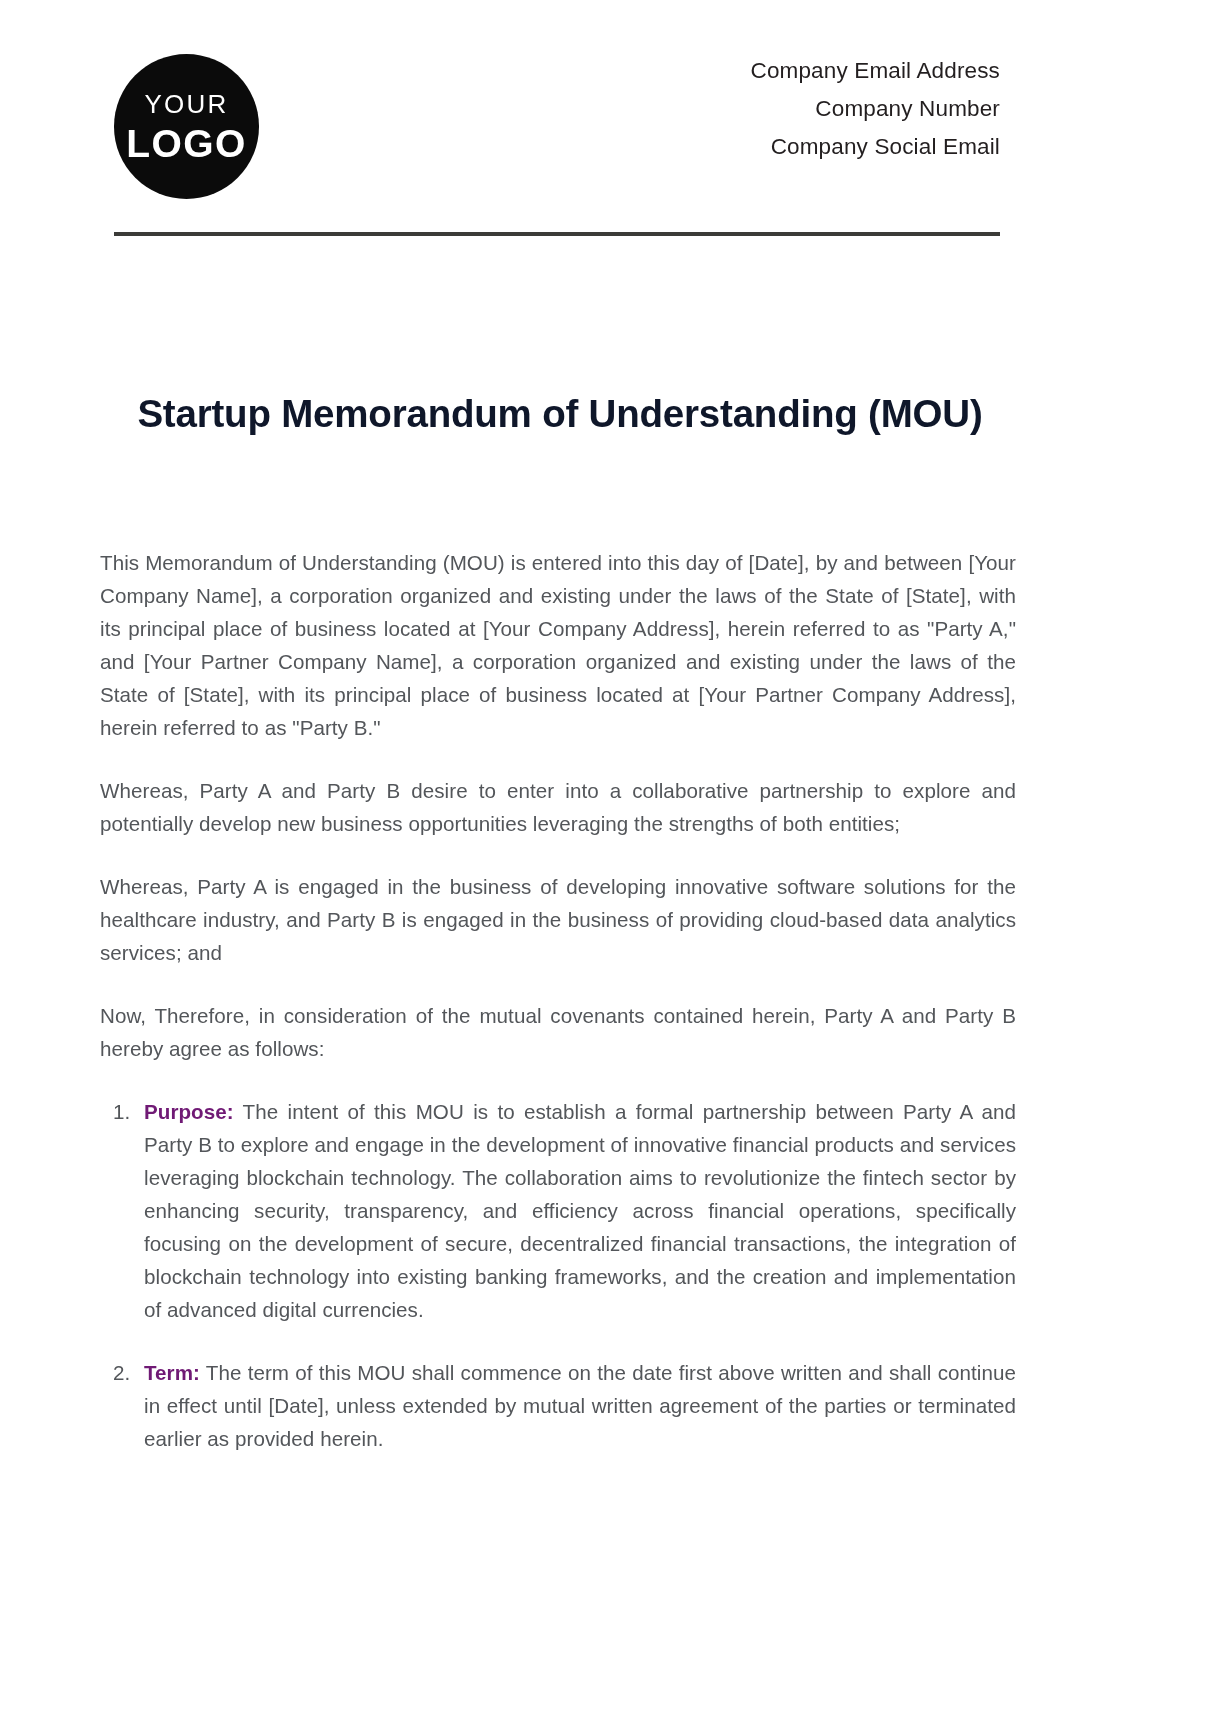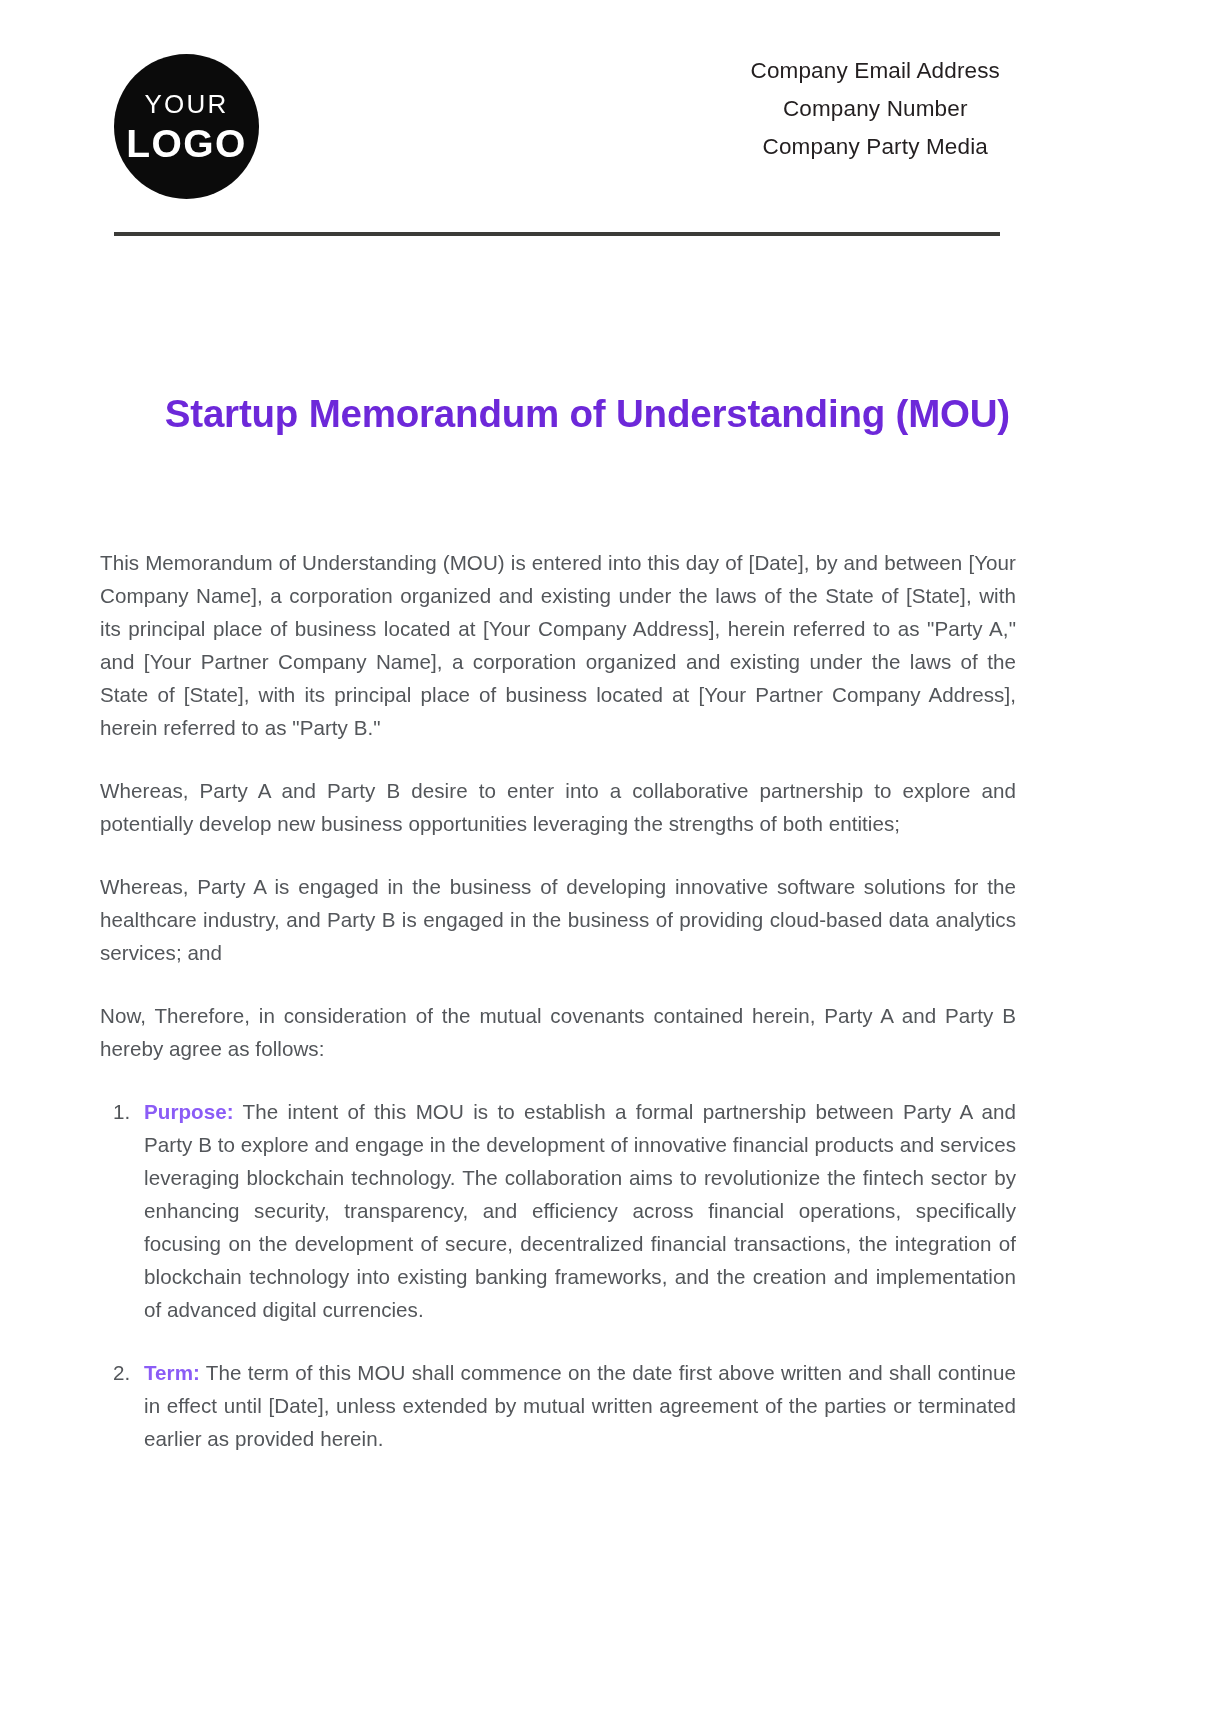--- a/index.html
+++ b/index.html
@@ -51,21 +51,21 @@
     letter-spacing: 2.2px;
     font-weight: 400;
     margin-bottom: 7px;
   }
   .logo-bottom {
     font-size: 39px;
     letter-spacing: 1.4px;
     font-weight: 700;
   }
   .contact-block {
-    text-align: center;
+    text-align: right;
     padding-top: 8px;
   }
   .contact-line {
     font-size: 22.5px;
     line-height: 38px;
     color: #231f20;
     letter-spacing: 0.15px;
     white-space: nowrap;
   }
 
@@ -77,25 +77,25 @@
     height: 4px;
     background: #3b3b38;
   }
 
   
   .doc-title {
     position: absolute;
     left: 110px;
     top: 385px;
     width: 900px;
-    text-align: right;
+    text-align: center;
     font-size: 38.5px;
     line-height: 57px;
     font-weight: 700;
-    color: #6d28d9;
+    color: #0f172a;
     letter-spacing: -0.2px;
   }
 
   
   .body-wrap {
     position: absolute;
     left: 100px;
     top: 546px;
     width: 916px;
   }
@@ -122,39 +122,39 @@
     margin-bottom: 30px;
     padding-left: 8px;
     letter-spacing: 0.05px;
   }
   ol.clauses > li::marker {
     font-weight: 400;
     color: #53565a;
   }
   .clause-title {
     font-weight: 700;
-    color: #8b5cf6;
+    color: #701a75;
   }
 </style>
 </head>
 <body>
 
 <div class="page">
 
   <div class="header">
 
     <div class="logo-badge">
       <div class="logo-top">YOUR</div>
       <div class="logo-bottom">LOGO</div>
     </div>
 
     <div class="contact-block">
       <div class="contact-line">Company Email Address</div>
       <div class="contact-line">Company Number</div>
-      <div class="contact-line">Company Party Media</div>
+      <div class="contact-line">Company Social Email</div>
     </div>
 
   </div>
 
   <div class="rule"></div>
 
   <div class="doc-title">Startup Memorandum of Understanding (MOU)</div>
 
   <div class="body-wrap">
 

